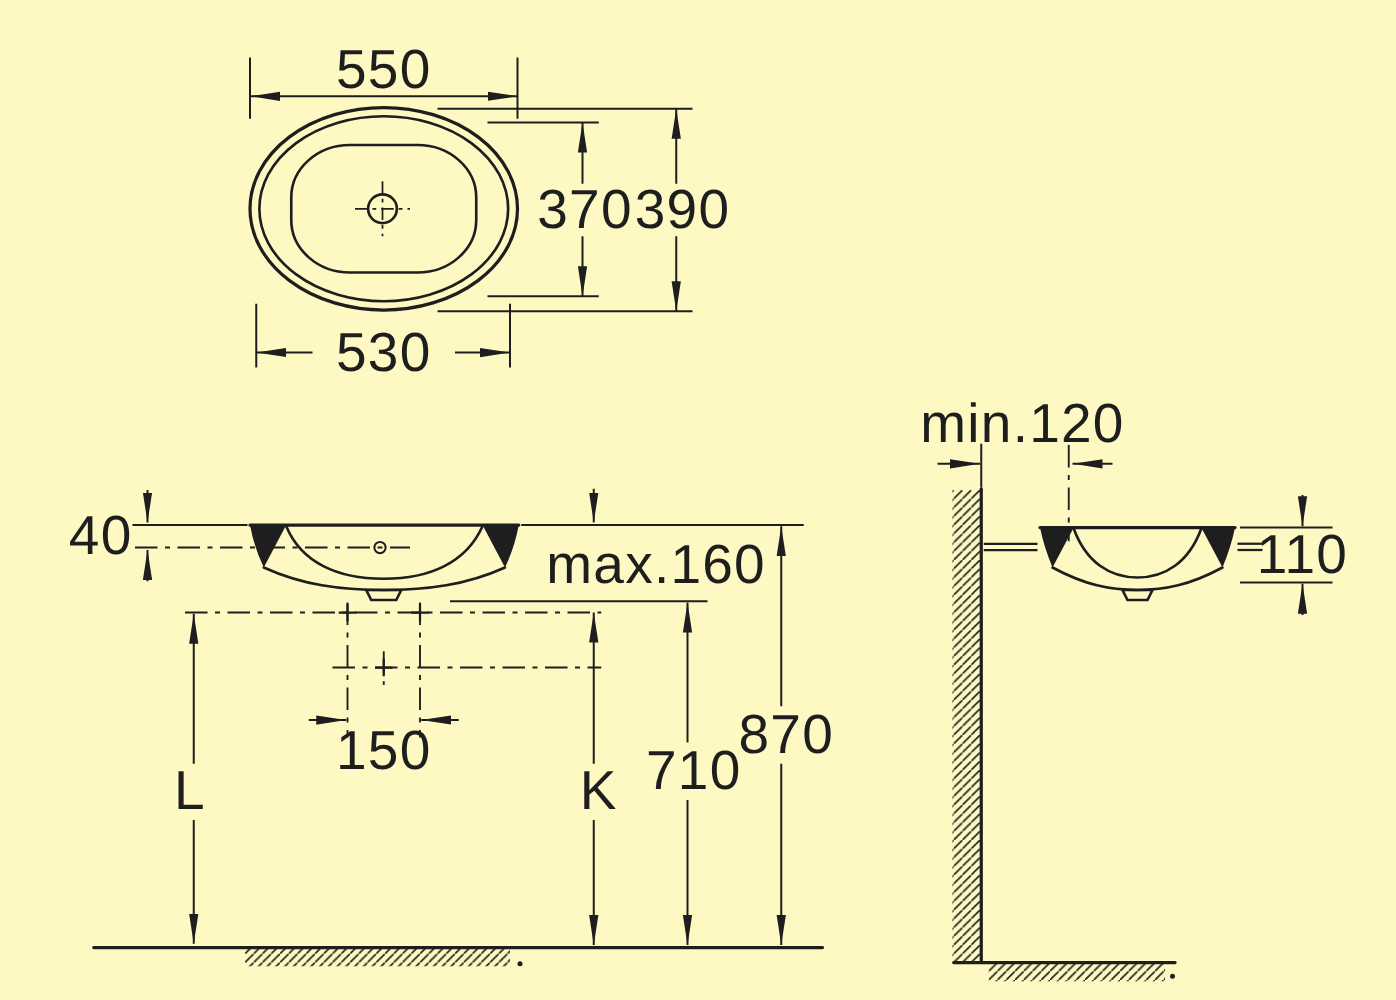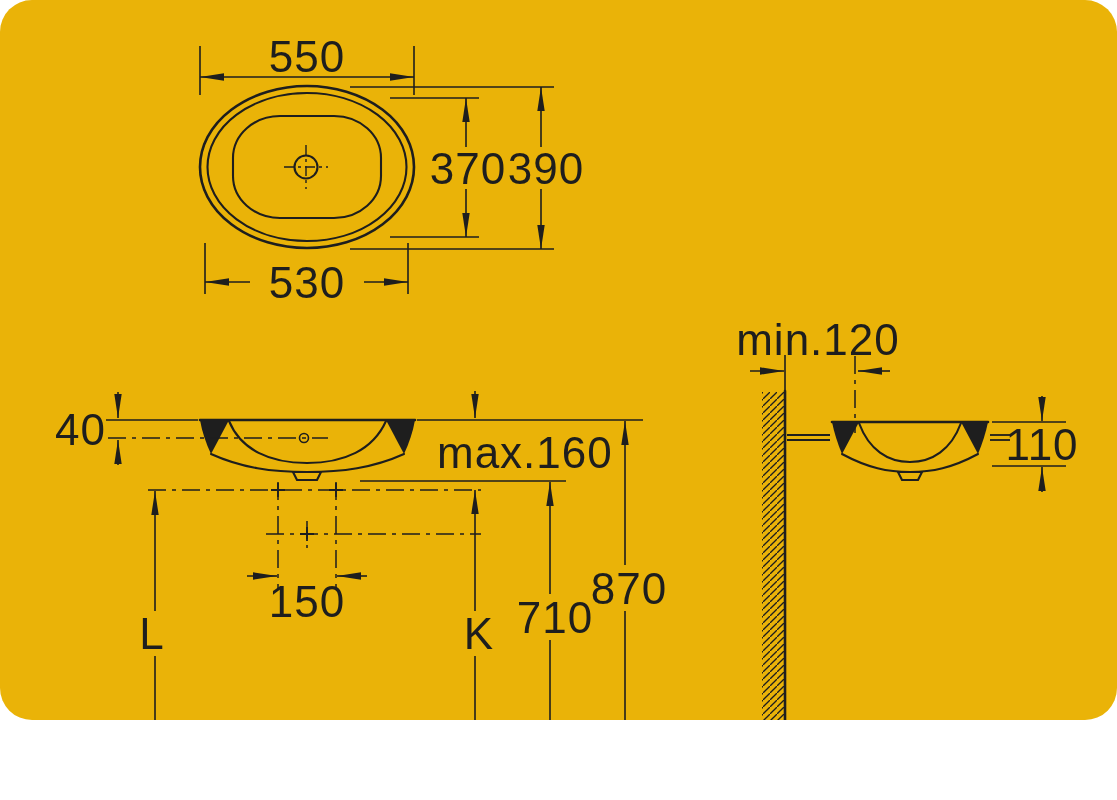--- a/index.html
+++ b/index.html
@@ -1,16 +1,16 @@
 <!DOCTYPE html>
 <html><head>
 <meta charset="utf-8">
 <style>
   html,body{margin:0;padding:0;background:#ffffff;}
-  .page{width:1117px;height:720px;background:#eab308;overflow:hidden;border-radius:32px;}
+  .page{width:1117px;height:800px;background:#fef9c3;overflow:hidden;}
   svg{display:block;}
   
   .obj{stroke:#1e1e1e;stroke-width:2.6;fill:none;stroke-linecap:round;}
   .obj2{stroke:#1e1e1e;stroke-width:2.1;fill:none;stroke-linecap:round;}
   .thin{stroke:#1e1e1e;stroke-width:1.6;fill:none;}
   .brk{stroke:#1e1e1e;stroke-width:1.8;fill:none;}
   
   .cl{stroke:#1e1e1e;stroke-width:1.5;fill:none;stroke-dasharray:18 6 4 6;}
   .cl2{stroke:#1e1e1e;stroke-width:1.4;fill:none;stroke-dasharray:10 4 3 4;}
   .cross{stroke:#1e1e1e;stroke-width:1.8;fill:none;}

